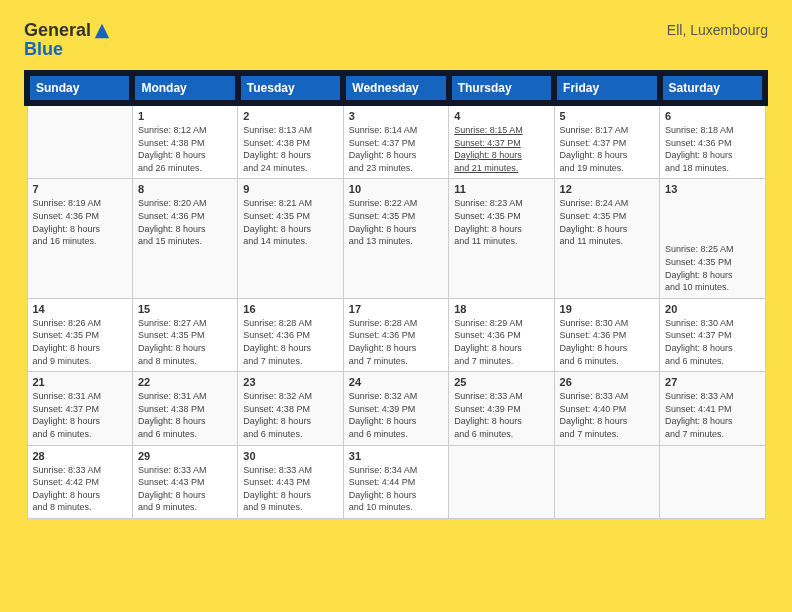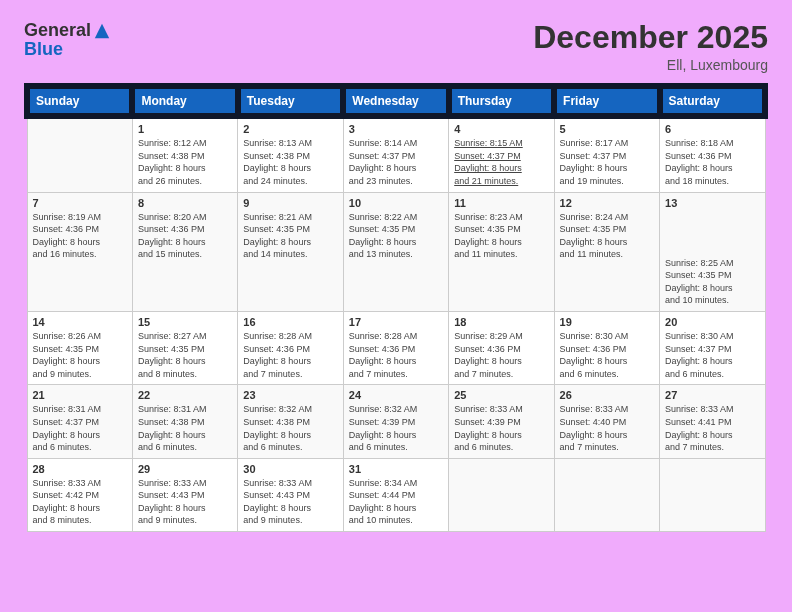--- a/index.html
+++ b/index.html
@@ -7,21 +7,21 @@
       font-family: Arial, sans-serif;
       background: #fff;
       width: 792px;
       height: 612px;
       overflow: hidden;
     }
     .page {
       width: 792px;
       height: 612px;
       padding: 20px 24px 16px 24px;
-      background: #f0abfc;
+      background: #fde047;
     }
     .header {
       display: flex;
       justify-content: space-between;
       align-items: flex-start;
       margin-bottom: 10px;
     }
     .logo {
       display: flex;
       flex-direction: column;
@@ -111,21 +111,20 @@
     <div class="logo">
       <div class="logo-text">
         <span class="logo-general">General</span>
         <svg class="logo-icon" viewBox="0 0 20 20">
           <polygon points="10,2 18,18 2,18" fill="#1565c0"></polygon>
         </svg>
       </div>
       <div style="font-size:18px;font-weight:bold;color:#1565c0;margin-top:-2px;">Blue</div>
     </div>
     <div class="title-section">
-      <div class="month-title">December 2025</div>
       <div class="location">Ell, Luxembourg</div>
     </div>
   </div>
 
   <table class="calendar">
     <thead>
       <tr>
       <th>Sunday</th>
           <th>Monday</th>
           <th>Tuesday</th>

